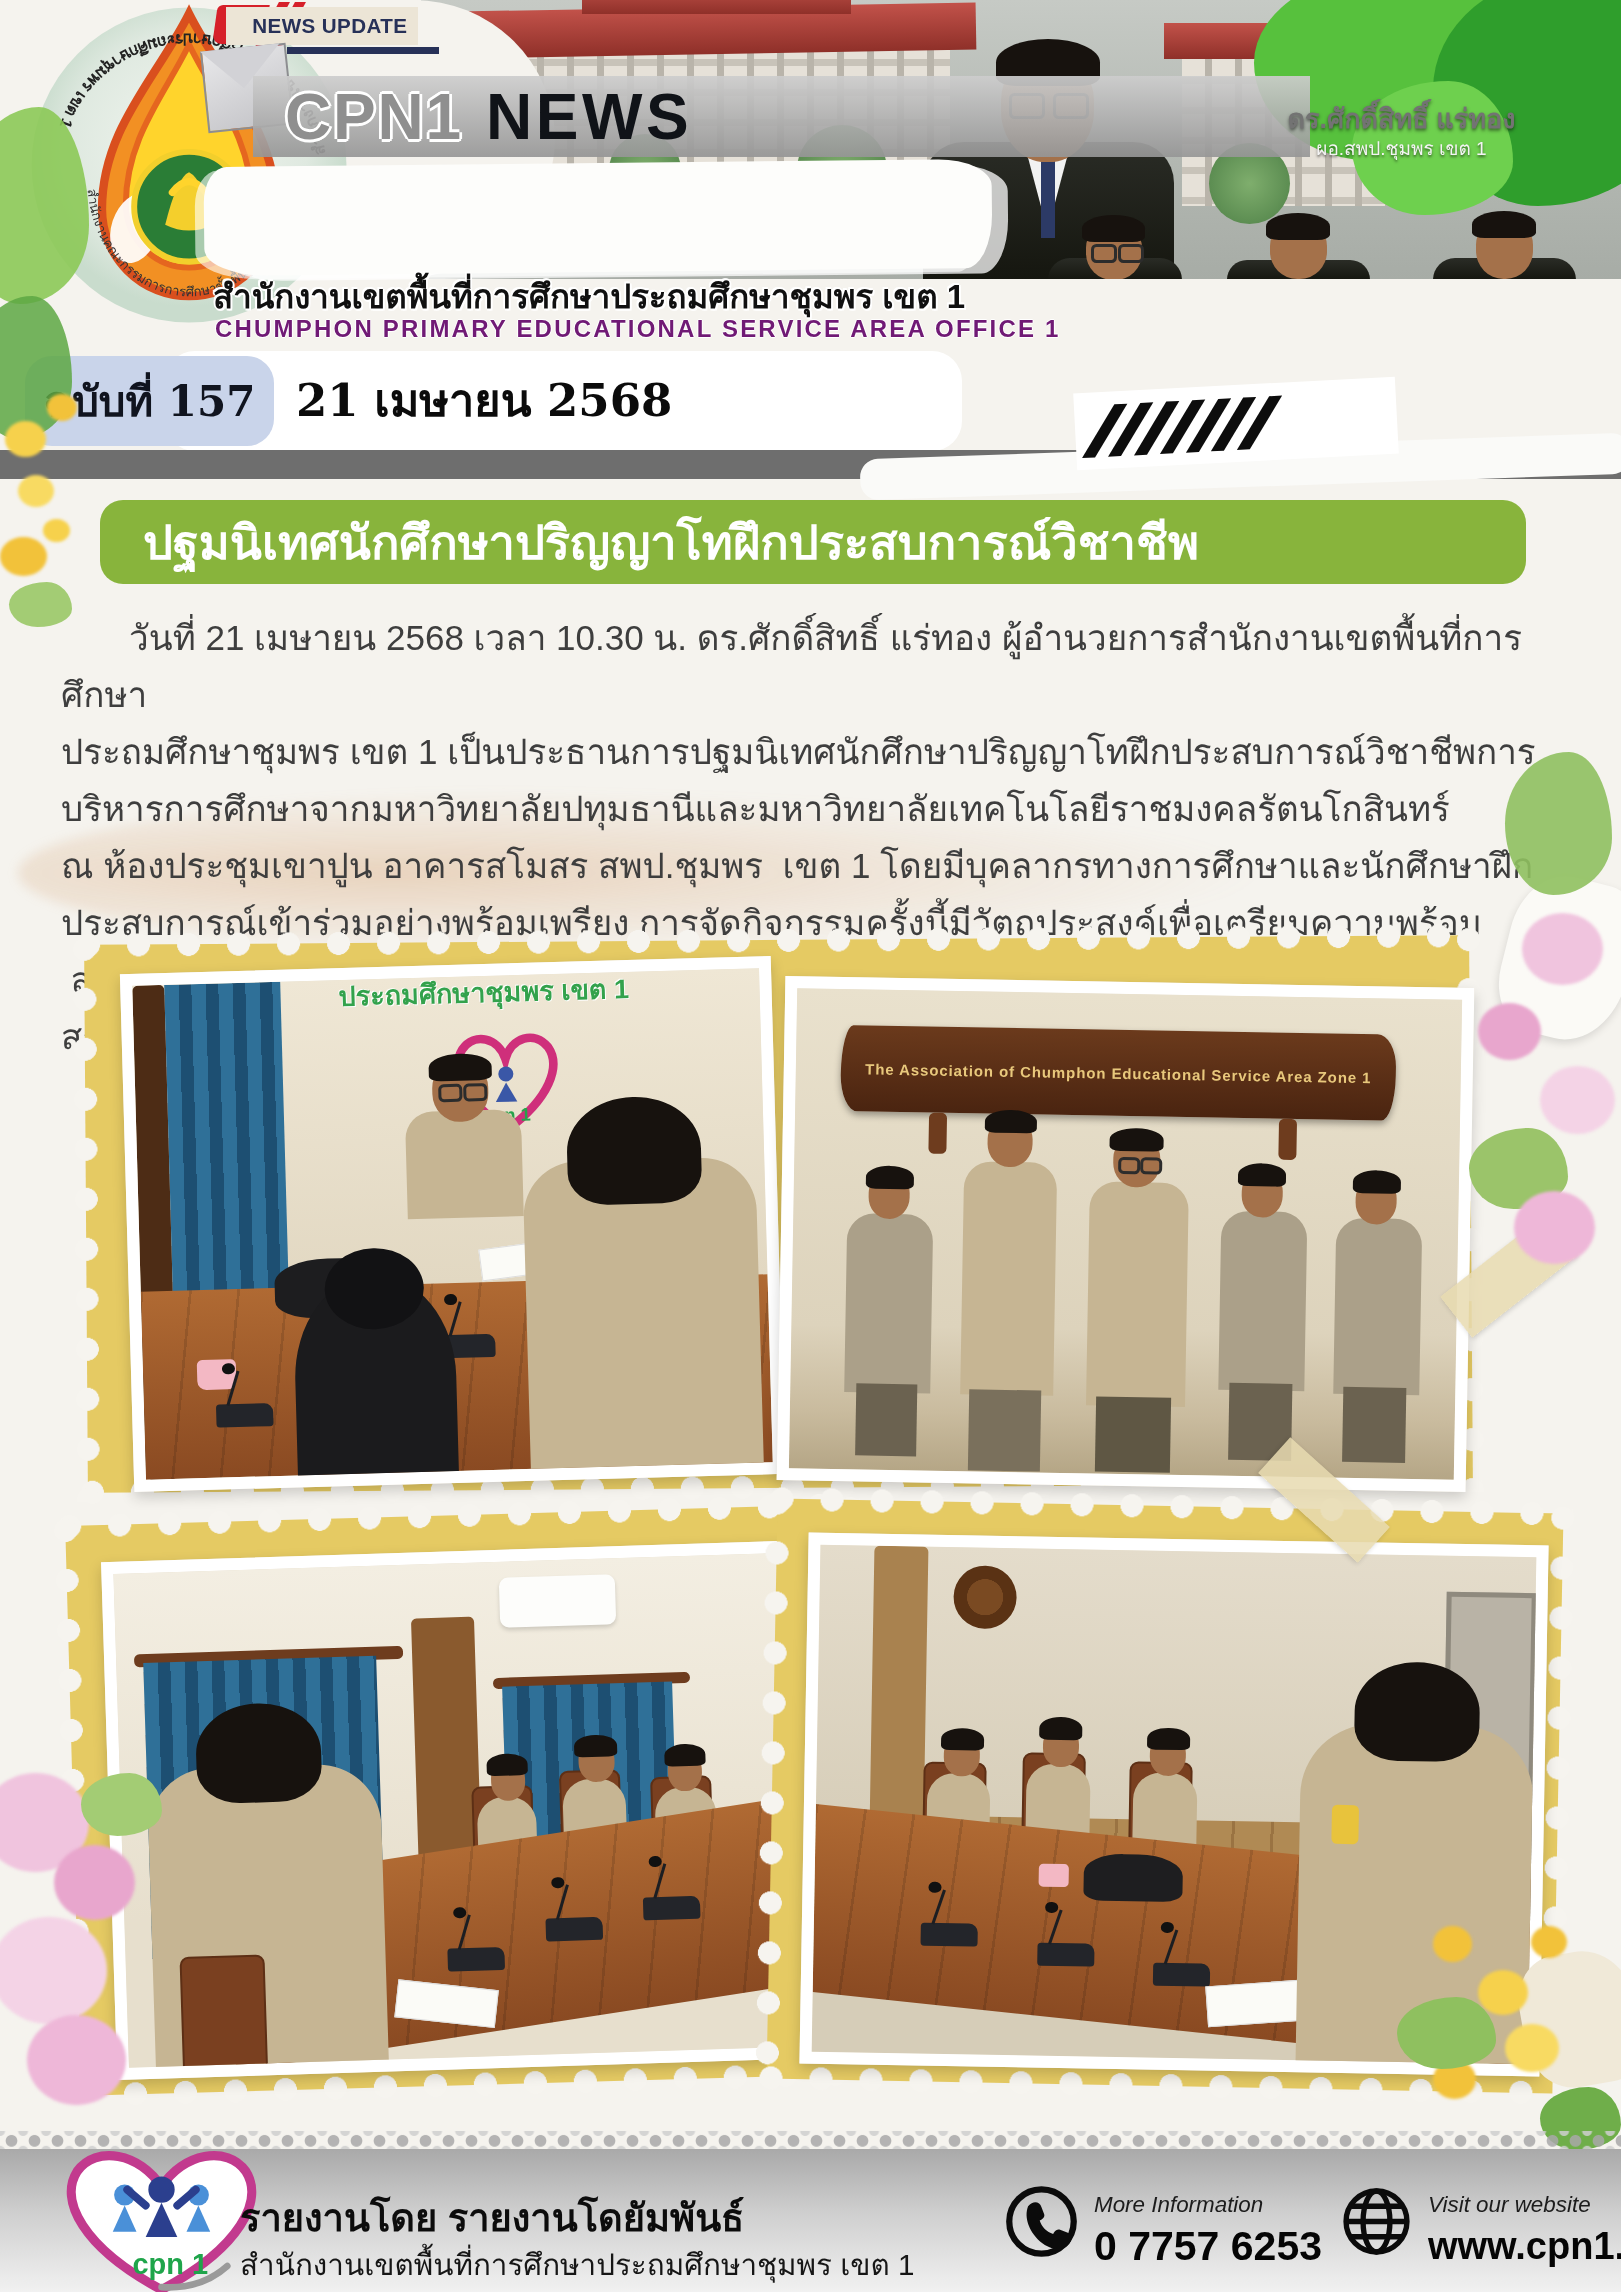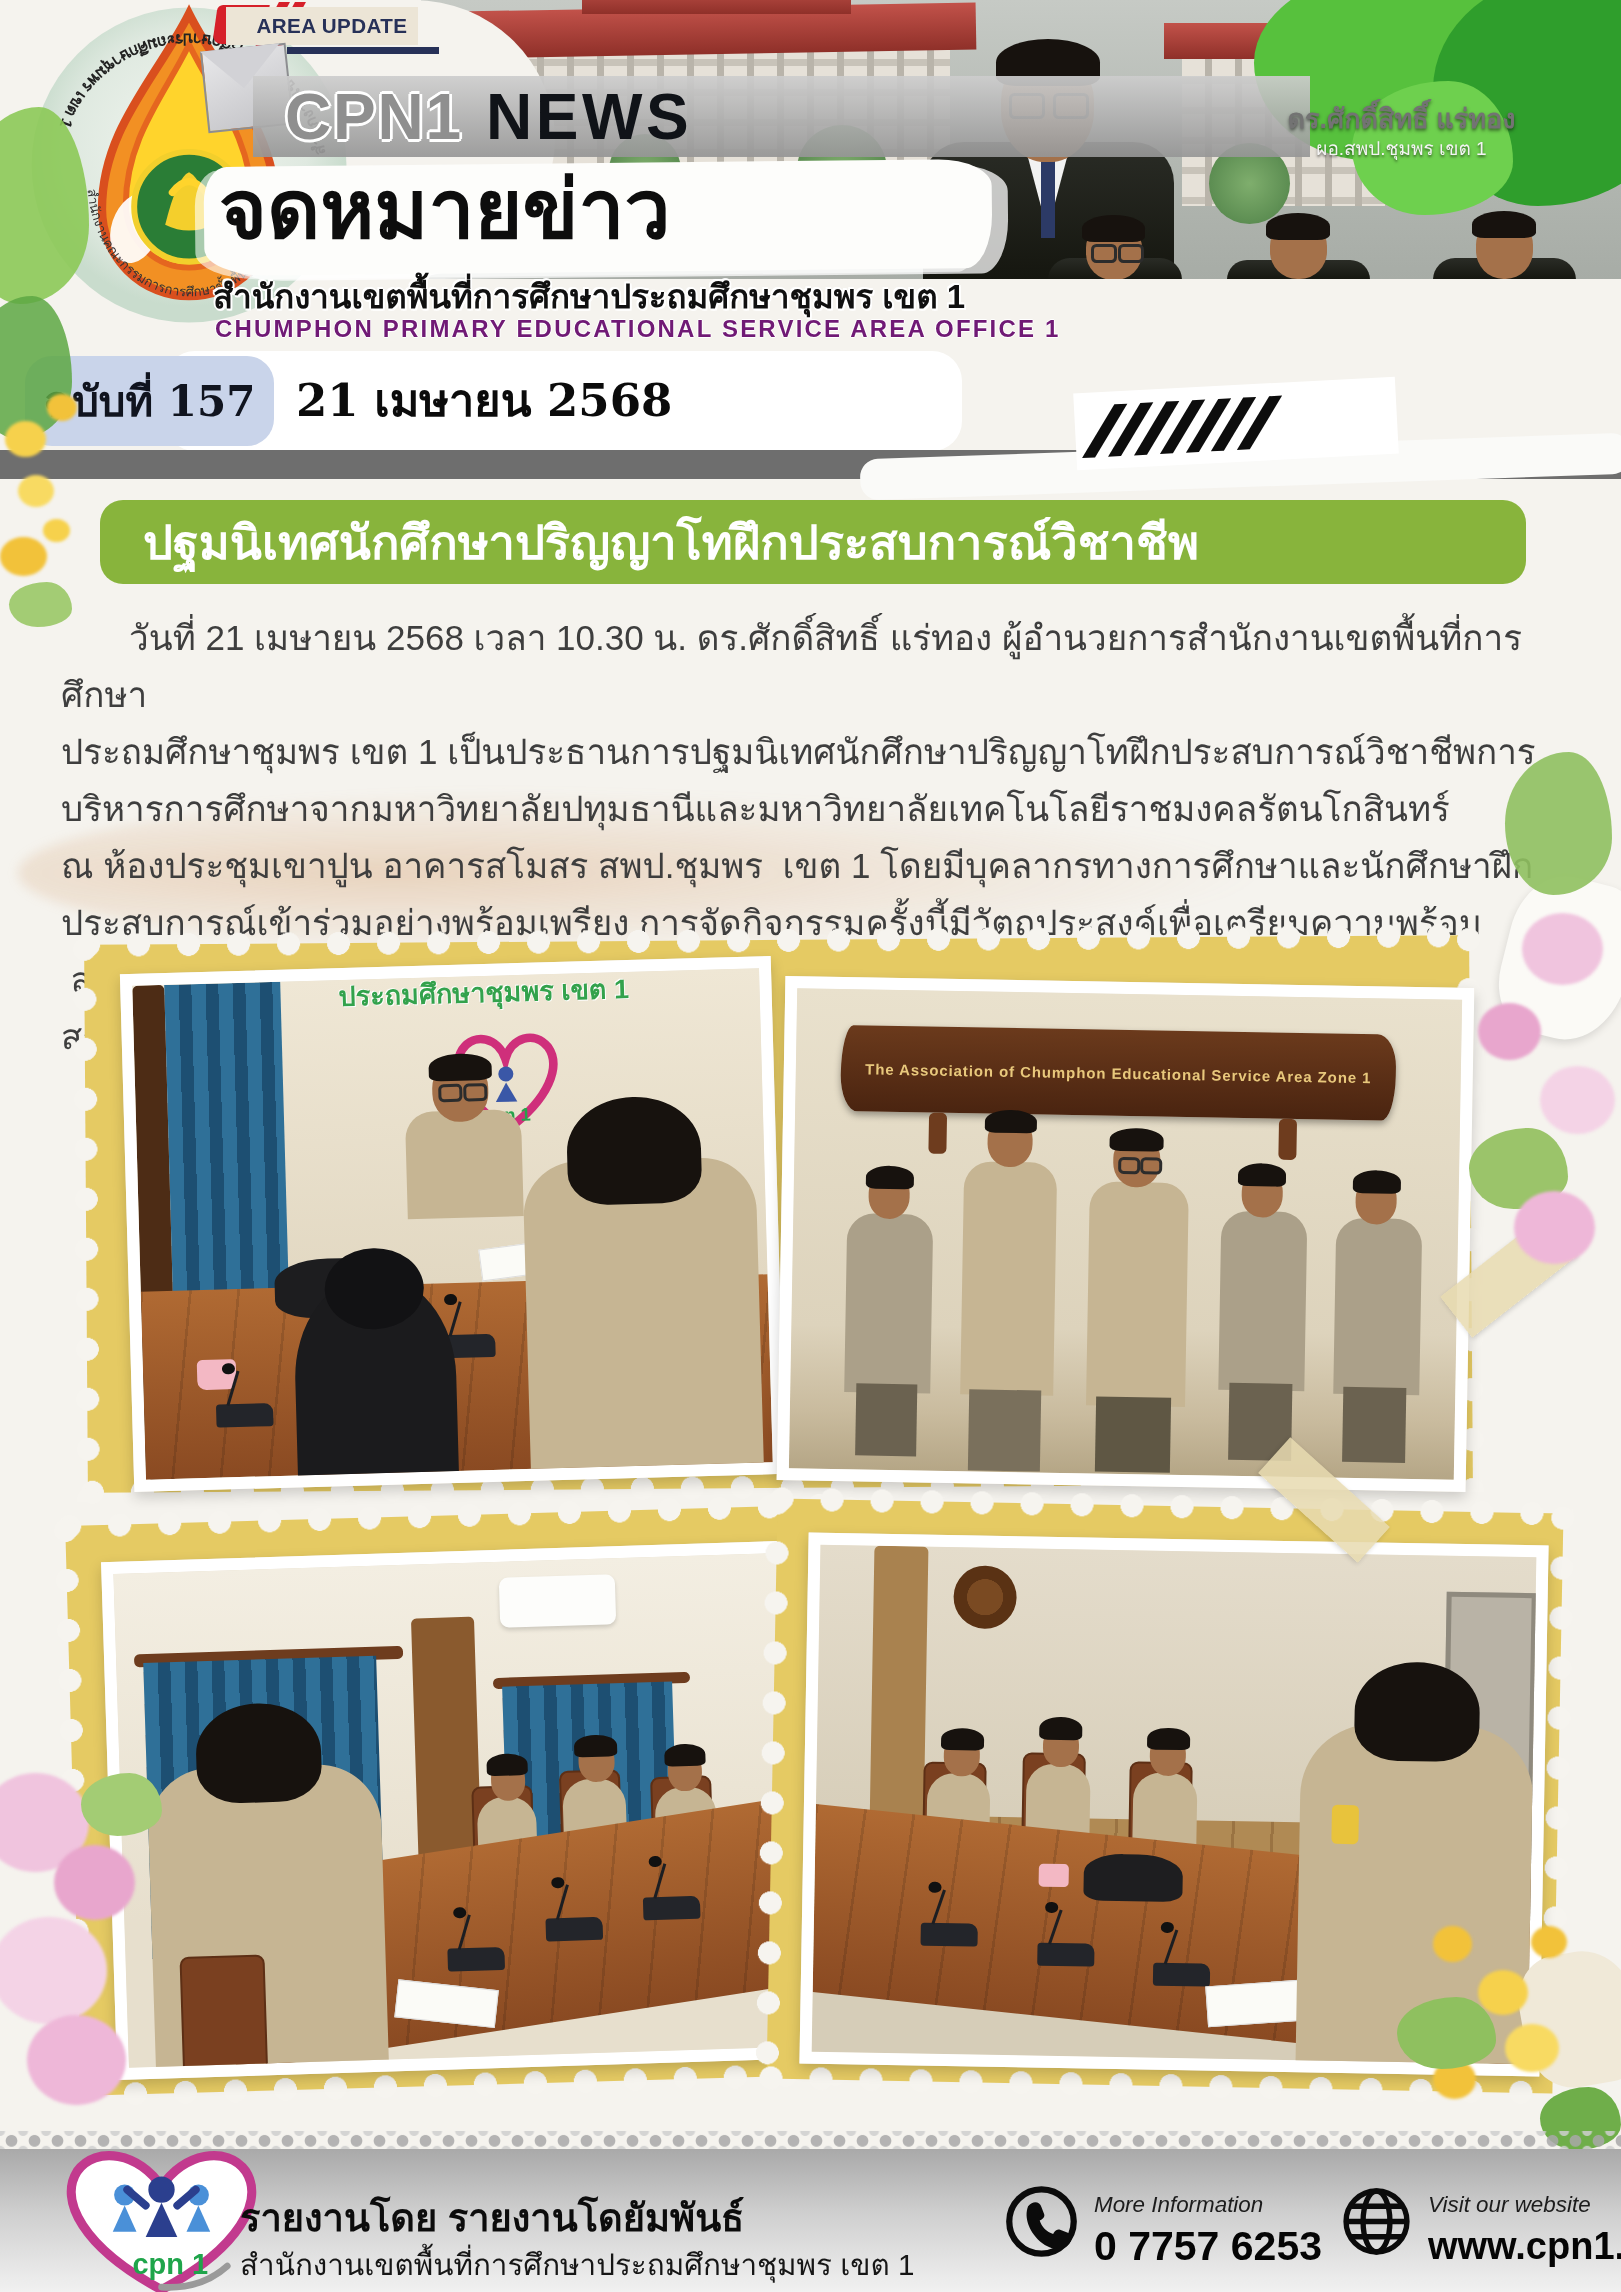--- a/index.html
+++ b/index.html
@@ -208,35 +208,34 @@
       <textPath href="#ringIn" startOffset="2%">สำนักงานคณะกรรมการการศึกษาขั้นพื้นฐาน</textPath>
     </text>
   </svg>
 
   <div class="abs" id="flag-icon">
     <div class="f1"></div>
       <div class="s s2"></div>
       <div class="s s3"></div>
   </div>
   <div class="abs" id="news-update-badge">
-    <span class="lbl">AREA UPDATE</span>
+    <span class="lbl">NEWS UPDATE</span>
   </div>
   <div class="abs" id="badge-underline"></div>
 
   <div class="abs" id="envelope-icon">
     <div class="env"></div>
       <div class="flap"></div>
   </div>
   <div class="abs" id="brand-banner">
     <span class="cpn1">CPN1</span>
     <span class="news">NEWS</span>
   </div>
 
   <div class="abs" id="title-brush"></div>
-  <div class="abs" id="newsletter-title">จดหมายข่าว</div>
   <div class="abs" id="office-name-th">สำนักงานเขตพื้นที่การศึกษาประถมศึกษาชุมพร เขต 1</div>
   <div class="abs" id="office-name-en">CHUMPHON PRIMARY EDUCATIONAL SERVICE AREA OFFICE 1</div>
 
   <div class="abs" id="director-name">ดร.ศักดิ์สิทธิ์ แร่ทอง</div>
   <div class="abs" id="director-title">ผอ.สพป.ชุมพร เขต 1</div>
 
   <div class="abs" id="date-panel"></div>
   <div class="abs" id="divider-bar"></div>
   <div class="abs" id="white-tail"></div>
   <div class="abs" id="slash-panel">

